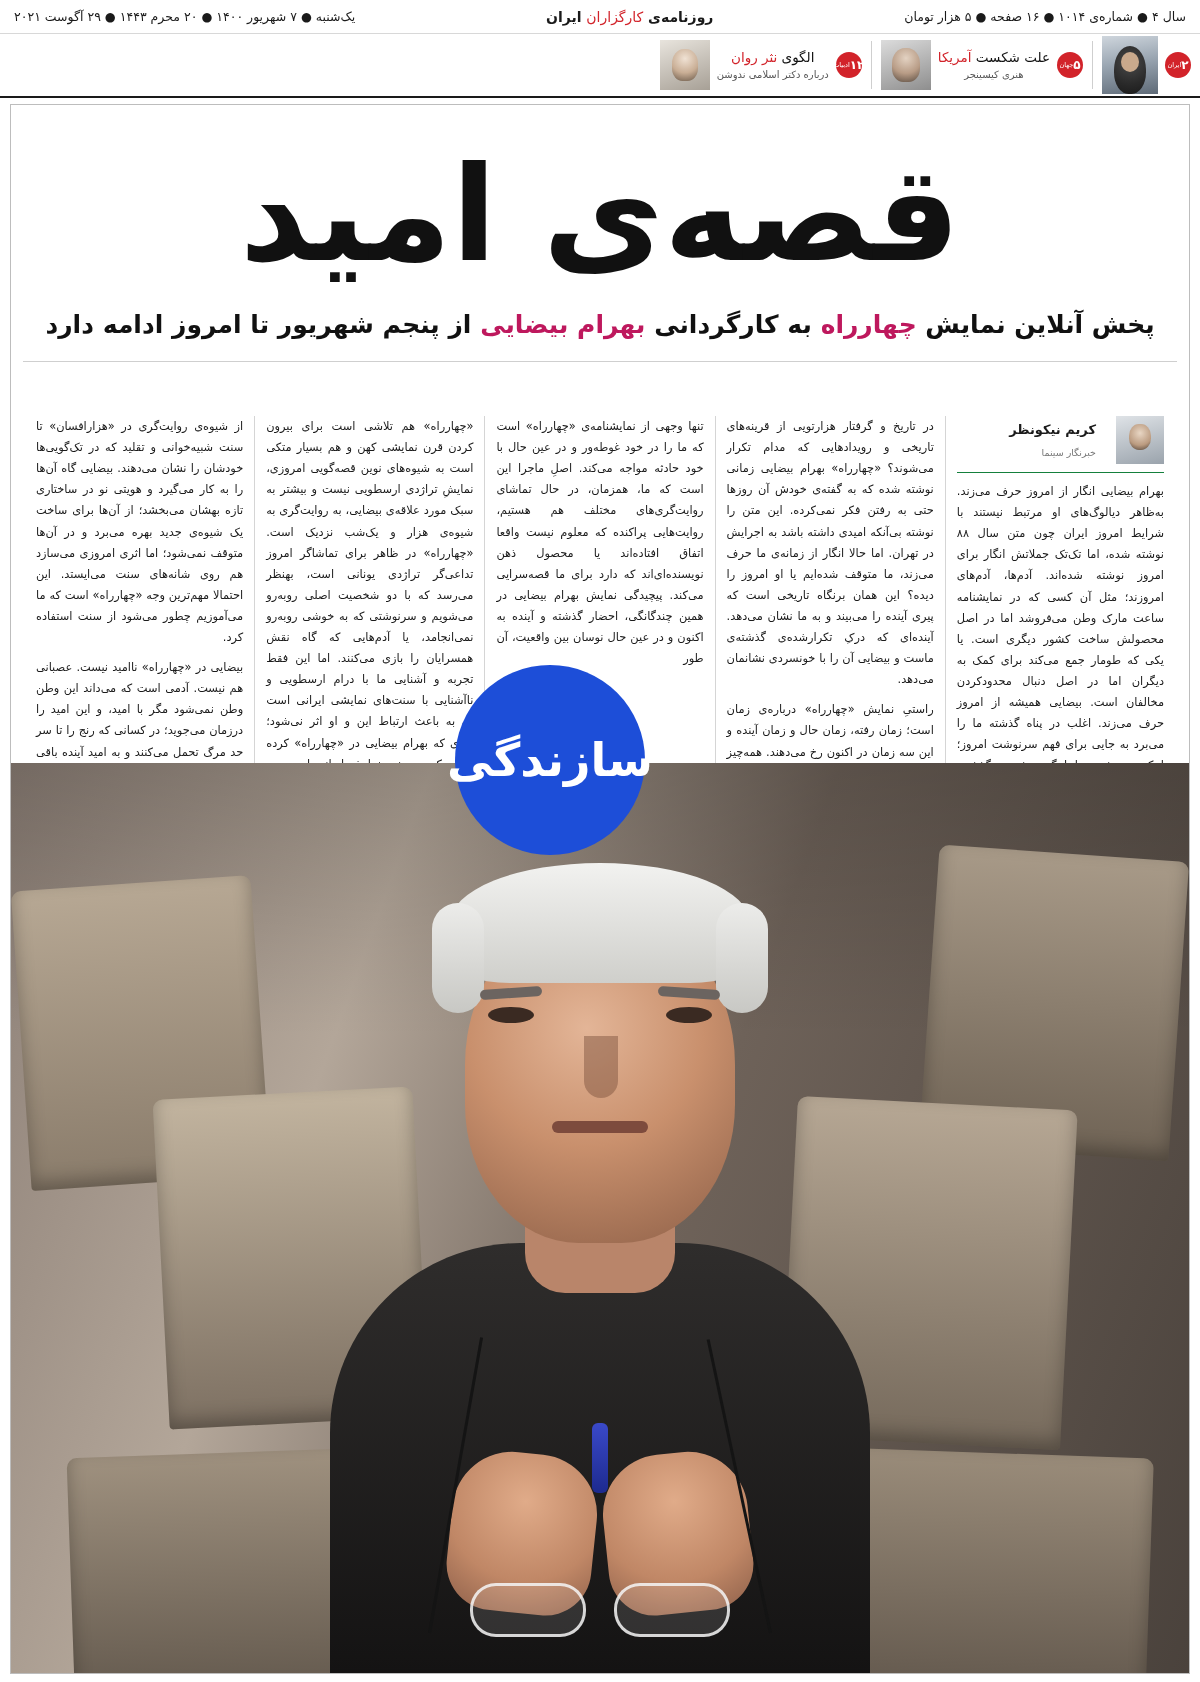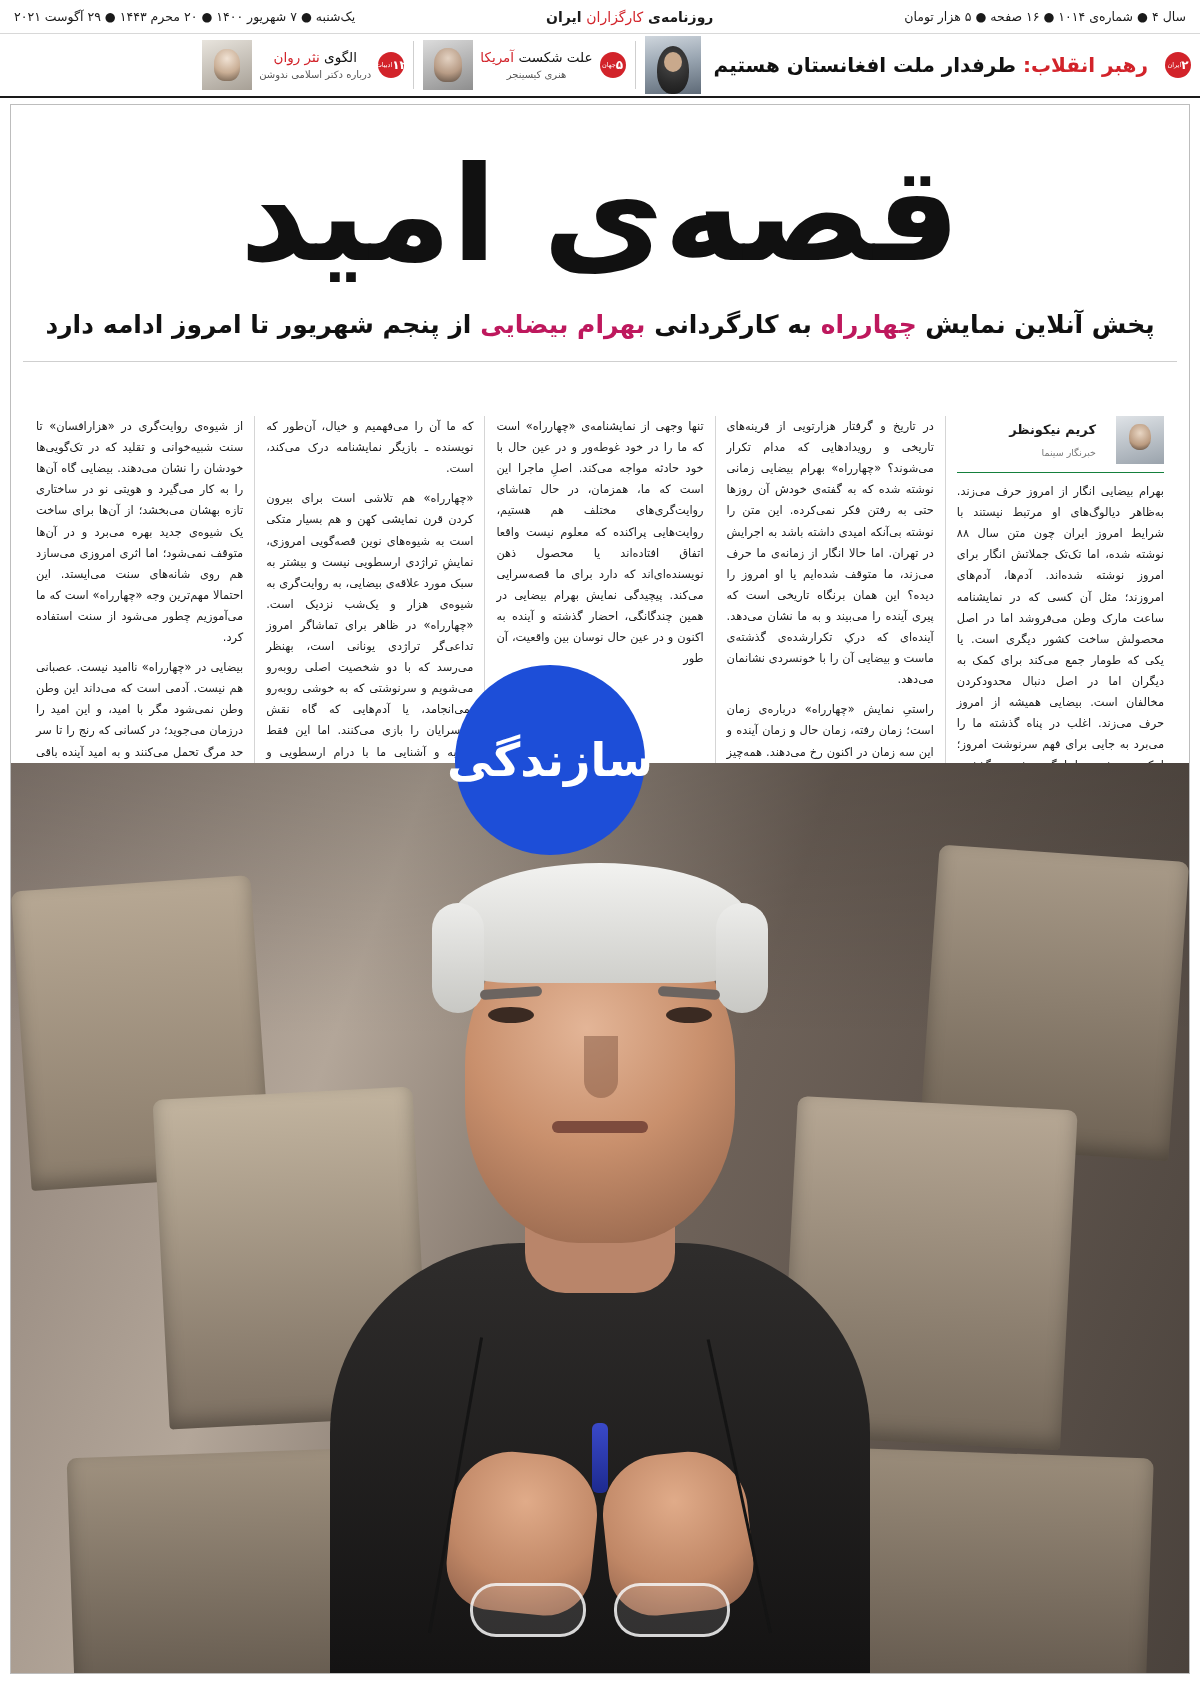--- a/index.html
+++ b/index.html
@@ -367,26 +367,20 @@
     <div class="left">یک‌شنبه ● ۷ شهریور ۱۴۰۰ ● ۲۰ محرم ۱۴۴۳ ● ۲۹ آگوست ۲۰۲۱</div>
   </div>
 
   <div class="topstrip">
 
     <div class="ts-cell">
       <div class="pagebadge">
         <span>۲</span>
         <small>ایران</small>
       </div>
-      <div class="headline-main">
-        <div class="txt">
-          <span class="kicker">رهبر انقلاب:</span>
-          <span>طرفدار ملت افغانستان هستیم</span>
-        </div>
-      </div>
       <div class="leader-thumb"></div>
     </div>
 
     <div class="ts-sep"></div>
 
     <div class="ts-item">
       <div class="pagebadge">
         <span>۵</span>
         <small>جهان</small>
       </div>
@@ -446,21 +440,20 @@
       <div class="col">
         <p>در تاریخ و گرفتار هزارتویی از قرینه‌های تاریخی و رویدادهایی که مدام تکرار می‌شوند؟ «چهارراه» بهرام بیضایی زمانی نوشته شده که به گفته‌ی خودش آن روزها حتی به رفتن فکر نمی‌کرده. این متن را نوشته بی‌آنکه امیدی داشته باشد به اجرایش در تهران. اما حالا انگار از زمانه‌ی ما حرف می‌زند، ما متوقف شده‌ایم یا او امروز را دیده؟ این همان برنگاه تاریخی است که پیری آینده را می‌بیند و به ما نشان می‌دهد. آینده‌ای که درکِ تکرارشده‌ی گذشته‌ی ماست و بیضایی آن را با خونسردی نشانمان می‌دهد.</p>
         <p>راستیِ نمایش «چهارراه» درباره‌ی زمان است؛ زمان رفته، زمان حال و زمان آینده و این سه زمان در اکنون رخ می‌دهند. همه‌چیز جلوی ما حاضر می‌شوند؛ نه قصه‌ی مرتبط به هم که اول، انگار، ربطی به هم ندارند یا اگر دارند این ربط اصلا مشخص نیست. اما کسی که می‌گذرد متوجه می‌شود ما در زمان‌های مختلف سرگردانیم، که حادثه‌ای را پس و پیش می‌دانیم اما از چگونگی‌اش بی‌خبریم. اما این فقط یک شروع است، مسئله‌ی زمان</p>
       </div>
 
       <div class="col">
         <p>تنها وجهی از نمایشنامه‌ی «چهارراه» است که ما را در خود غوطه‌ور و در عین حال با خود حادثه مواجه می‌کند. اصلِ ماجرا این است که ما، همزمان، در حال تماشای روایت‌گری‌های مختلف هم هستیم، روایت‌هایی پراکنده که معلوم نیست واقعا اتفاق افتاده‌اند یا محصول ذهن نویسنده‌ای‌اند که دارد برای ما قصه‌سرایی می‌کند. پیچیدگی نمایش بهرام بیضایی در همین چندگانگی، احضار گذشته و آینده به اکنون و در عین حال نوسان بین واقعیت، آن طور</p>
       </div>
 
       <div class="col">
-        <p>که ما آن را می‌فهمیم و خیال، آن‌طور که نویسنده ـ بازیگر نمایشنامه درک می‌کند، است.</p>
         <p>«چهارراه» هم تلاشی است برای بیرون کردن قرن نمایشی کهن و هم بسیار متکی است به شیوه‌های نوین قصه‌گویی امروزی، نمایشِ تراژدی ارسطویی نیست و بیشتر به سبک مورد علاقه‌ی بیضایی، به روایت‌گری به شیوه‌ی هزار و یک‌شب نزدیک است. «چهارراه» در ظاهر برای تماشاگر امروز تداعی‌گر تراژدی یونانی است، بهنظر می‌رسد که با دو شخصیت اصلی روبه‌رو می‌شویم و سرنوشتی که به خوشی روبه‌رو نمی‌انجامد، یا آدم‌هایی که گاه نقش همسرایان را بازی می‌کنند. اما این فقط تجربه و آشنایی ما با درام ارسطویی و ناآشنایی با سنت‌های نمایشی ایرانی است که به باعث ارتباط این و او اثر نی‌شود؛ کاری که بهرام بیضایی در «چهارراه» کرده به‌روز کردن سنت نمایش ایرانی است. در عین حال که به سنت‌های نمایشی پایبند است اما امام دارد خودش را از آن جدا می‌کند. او شگردهایی را از دل سنت‌های نمایشی بیرون کشیده؛</p>
       </div>
 
       <div class="col">
         <p>از شیوه‌ی روایت‌گری در «هزارافسان» تا سنت شبیه‌خوانی و تقلید که در تک‌گویی‌ها خودشان را نشان می‌دهند. بیضایی گاه آن‌ها را به کار می‌گیرد و هویتی نو در ساختاری تازه بهشان می‌بخشد؛ از آن‌ها برای ساخت یک شیوه‌ی جدید بهره می‌برد و در آن‌ها متوقف نمی‌شود؛ اما اثری امروزی می‌سازد هم روی شانه‌های سنت می‌ایستد. این احتمالا مهم‌ترین وجه «چهارراه» است که ما می‌آموزیم چطور می‌شود از سنت استفاده کرد.</p>
         <p>بیضایی در «چهارراه» ناامید نیست. عصبانی هم نیست. آدمی است که می‌داند این وطن وطن نمی‌شود مگر با امید، و این امید را درزمان می‌جوید؛ در کسانی که رنج را تا سر حد مرگ تحمل می‌کنند و به امید آینده باقی می‌مانند. بیضایی اگر اسطوره است به خاطر همین نگاه و پژواش است. بیضایی سال ۸۸ عصبانی نبود، به ما یاد داد امیدوار باشیم. پخش آنلاین نمایش «چهارراه» هم شاید همین معنا را داشته باشد؛ اینکه درست وسط تلخی و مرگ و ترس، فکر کنیم به آینده و به خانه‌ای که شاید ساخته شود. امید را باید از بیضایی یاد بگیریم.</p>
       </div>
 
     </div>
 

